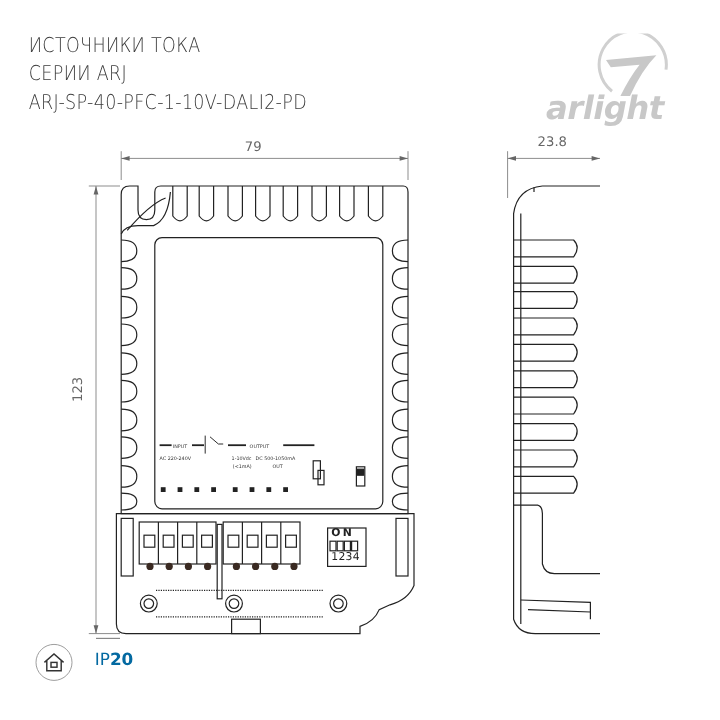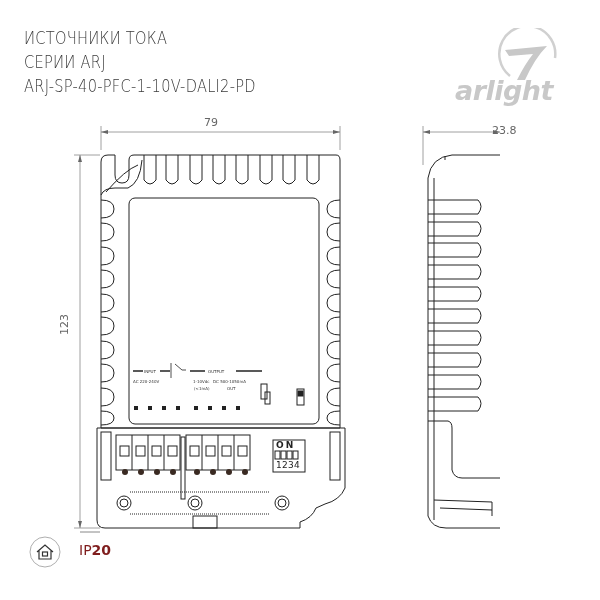--- a/index.html
+++ b/index.html
@@ -3,21 +3,21 @@
 <meta charset="utf-8">
 <style>
   html, body { margin:0; padding:0; background:#ffffff; }
   body { width:600px; height:600px; position:relative; overflow:hidden; font-family:"DejaVu Sans", sans-serif; color:#333; }
   .title { position:absolute; left:24px; top:26px; font-family:"DejaVu Sans", sans-serif; font-size:17px; line-height:24px; color:#3a3a3a; font-weight:300; letter-spacing:0.3px; transform:scaleX(0.86); transform-origin:left top; }
   .title div { white-space:nowrap; }
   .logo { position:absolute; left:455px; top:28px; width:130px; height:80px; }
   .logo-text { position:absolute; left:455px; top:75px; font-family:"DejaVu Sans", sans-serif; font-weight:bold; font-style:italic; font-size:27px; color:#c8c8c8; letter-spacing:-0.5px;text-align:right; }
   svg.draw { position:absolute; left:0; top:0; }
   .dimtext { position:absolute; font-family:"DejaVu Sans", sans-serif; font-size:11px; color:#666; }
-  .ip { position:absolute; left:79px; top:542px; font-family:"DejaVu Sans", sans-serif; font-size:14px; color:#7f1d1d; }
+  .ip { position:absolute; left:79px; top:542px; font-family:"DejaVu Sans", sans-serif; font-size:14px; color:#0369a1; }
   .ip b { font-weight:bold; }
   .ip-icon { position:absolute; left:29px; top:536px; width:32px; height:32px; }
 </style>
 </head>
 <body>
 
 <div class="title">
   <div>ИСТОЧНИКИ ТОКА</div>
   <div>СЕРИИ ARJ</div>
   <div>ARJ-SP-40-PFC-1-10V-DALI2-PD</div>
@@ -189,21 +189,21 @@
     </g>
     <path d="M428 421 L448 421 Q452 422 452 428 L452 470 Q454 478 462 478 L500 478"></path>
     <path d="M434 500 L492 502 L492 516 M440 508 L492 510"></path>
 
     <line x1="80" y1="532" x2="100" y2="532" stroke="#888"></line>
   </g>
 </svg>
 
 <div class="dimtext" style="left:204px;top:116px;">79</div>
 <div class="dimtext" style="left:58px;top:335px;transform:rotate(-90deg);transform-origin:left top;">123</div>
-<div class="dimtext" style="left:448px;top:124px;margin-left:44px;">23.8</div>
+<div class="dimtext" style="left:448px;top:112px;">23.8</div>
 
 <div style="position:absolute;left:130px;top:360px;width:190px;height:60px;font-size:4px;color:#333;">
   <span style="position:absolute;left:14px;top:9px;">INPUT</span>
   <span style="position:absolute;left:3px;top:19px;">AC 220-240V</span>
   <span style="position:absolute;left:78px;top:9px;">OUTPUT</span>
   <span style="position:absolute;left:63px;top:19px;">1-10Vdc</span>
   <span style="position:absolute;left:83px;top:19px;">DC 500-1050mA</span>
   <span style="position:absolute;left:64px;top:26px;">(&lt;1mA)</span>
   <span style="position:absolute;left:97px;top:26px;">OUT</span>
 </div>

